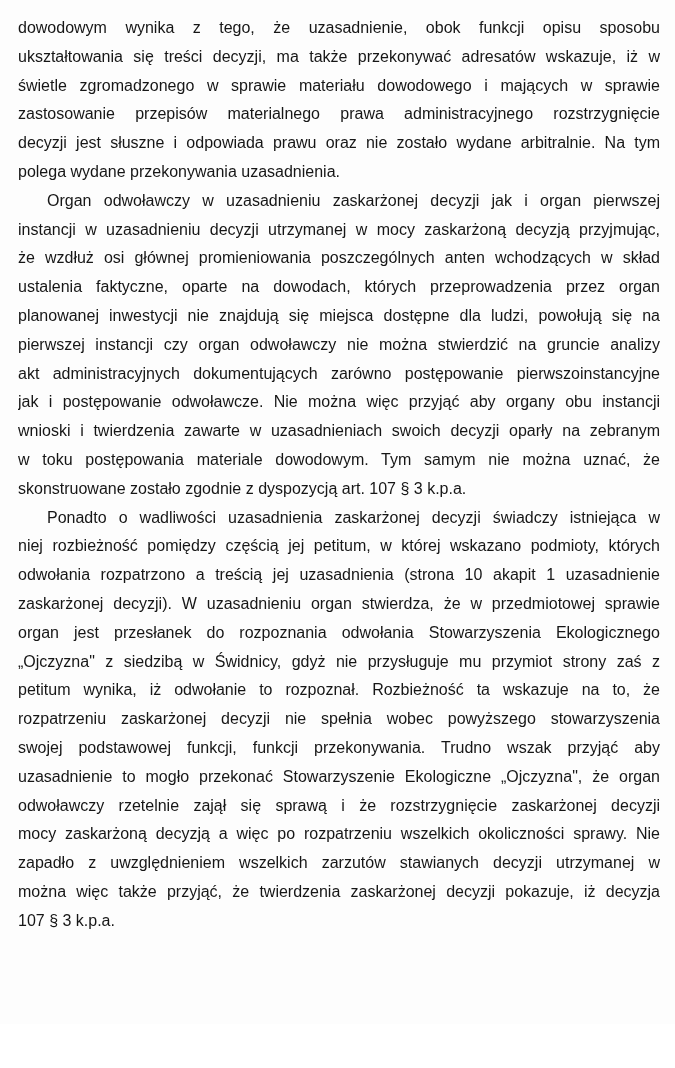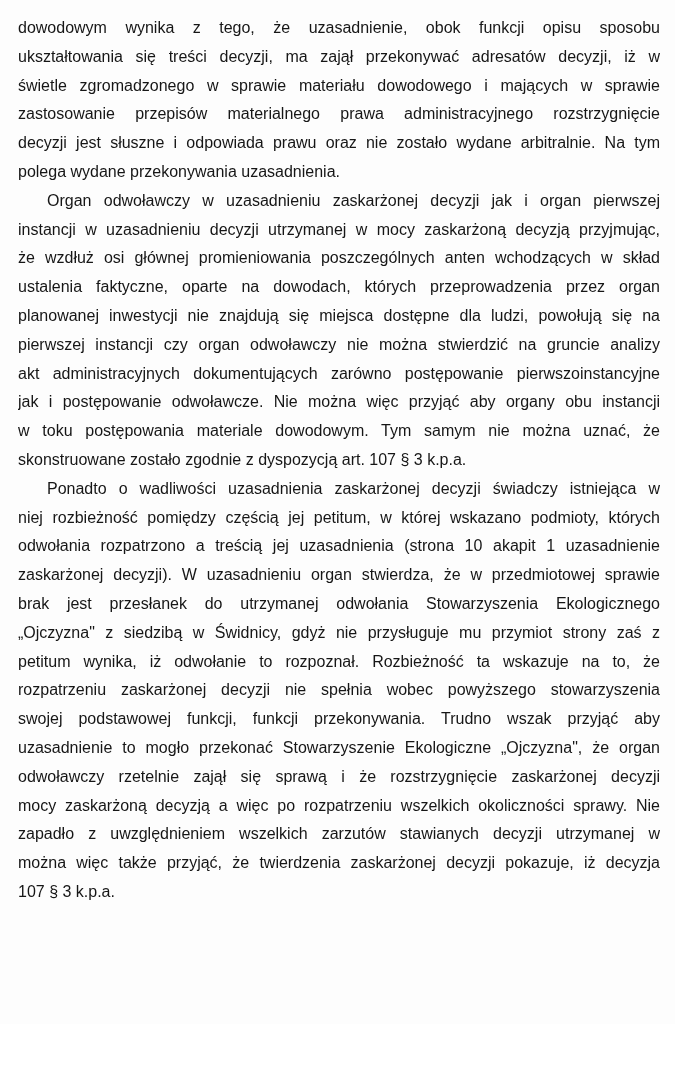--- a/index.html
+++ b/index.html
@@ -55,40 +55,41 @@
     background: radial-gradient(ellipse at center, rgba(120,120,120,0.18), rgba(120,120,120,0.0) 70%);
     pointer-events: none;
   }
 </style>
 </head>
 <body>
 
 <div class="page">
   <div class="doc-body">
       <div class="line">dowodowym wynika z tego, że uzasadnienie, obok funkcji opisu sposobu</div>
-      <div class="line">ukształtowania się treści decyzji, ma zajął przekonywać adresatów decyzji, iż w</div>
+      <div class="line">ukształtowania się treści decyzji, ma także przekonywać adresatów wskazuje, iż w</div>
       <div class="line">świetle zgromadzonego w sprawie materiału dowodowego i mających w sprawie</div>
       <div class="line">zastosowanie przepisów materialnego prawa administracyjnego rozstrzygnięcie</div>
       <div class="line">decyzji jest słuszne i odpowiada prawu oraz nie zostało wydane arbitralnie. Na tym</div>
       <div class="line last">polega wydane przekonywania uzasadnienia.</div>
       <div class="line indent">Organ odwoławczy w uzasadnieniu zaskarżonej decyzji jak i organ pierwszej</div>
       <div class="line">instancji w uzasadnieniu decyzji utrzymanej w mocy zaskarżoną decyzją przyjmując,</div>
       <div class="line">że wzdłuż osi głównej promieniowania poszczególnych anten wchodzących w skład</div>
       <div class="line">ustalenia faktyczne, oparte na dowodach, których przeprowadzenia przez organ</div>
       <div class="line">planowanej inwestycji nie znajdują się miejsca dostępne dla ludzi, powołują się na</div>
       <div class="line">pierwszej instancji czy organ odwoławczy nie można stwierdzić na gruncie analizy</div>
       <div class="line">akt administracyjnych dokumentujących zarówno postępowanie pierwszoinstancyjne</div>
       <div class="line">jak i postępowanie odwoławcze. Nie można więc przyjąć aby organy obu instancji</div>
+      <div class="line">wnioski i twierdzenia zawarte w uzasadnieniach swoich decyzji oparły na zebranym</div>
       <div class="line">w toku postępowania materiale dowodowym. Tym samym nie można uznać, że</div>
       <div class="line last">skonstruowane zostało zgodnie z dyspozycją art. 107 § 3 k.p.a.</div>
       <div class="line indent">Ponadto o wadliwości uzasadnienia zaskarżonej decyzji świadczy istniejąca w</div>
       <div class="line">niej rozbieżność pomiędzy częścią jej petitum, w której wskazano podmioty, których</div>
       <div class="line">odwołania rozpatrzono a treścią jej uzasadnienia (strona 10 akapit 1 uzasadnienie</div>
       <div class="line">zaskarżonej decyzji). W uzasadnieniu organ stwierdza, że w przedmiotowej sprawie</div>
-      <div class="line">brak jest przesłanek do utrzymanej odwołania Stowarzyszenia Ekologicznego</div>
+      <div class="line">organ jest przesłanek do rozpoznania odwołania Stowarzyszenia Ekologicznego</div>
       <div class="line">„Ojczyzna" z siedzibą w Świdnicy, gdyż nie przysługuje mu przymiot strony zaś z</div>
       <div class="line">petitum wynika, iż odwołanie to rozpoznał. Rozbieżność ta wskazuje na to, że</div>
       <div class="line">rozpatrzeniu zaskarżonej decyzji nie spełnia wobec powyższego stowarzyszenia</div>
       <div class="line">swojej podstawowej funkcji, funkcji przekonywania. Trudno wszak przyjąć aby</div>
       <div class="line">uzasadnienie to mogło przekonać Stowarzyszenie Ekologiczne „Ojczyzna", że organ</div>
       <div class="line">odwoławczy rzetelnie zajął się sprawą i że rozstrzygnięcie zaskarżonej decyzji</div>
       <div class="line">mocy zaskarżoną decyzją a więc po rozpatrzeniu wszelkich okoliczności sprawy. Nie</div>
       <div class="line">zapadło z uwzględnieniem wszelkich zarzutów stawianych decyzji utrzymanej w</div>
       <div class="line">można więc także przyjąć, że twierdzenia zaskarżonej decyzji pokazuje, iż decyzja</div>
       <div class="line last">107 § 3 k.p.a.</div>

